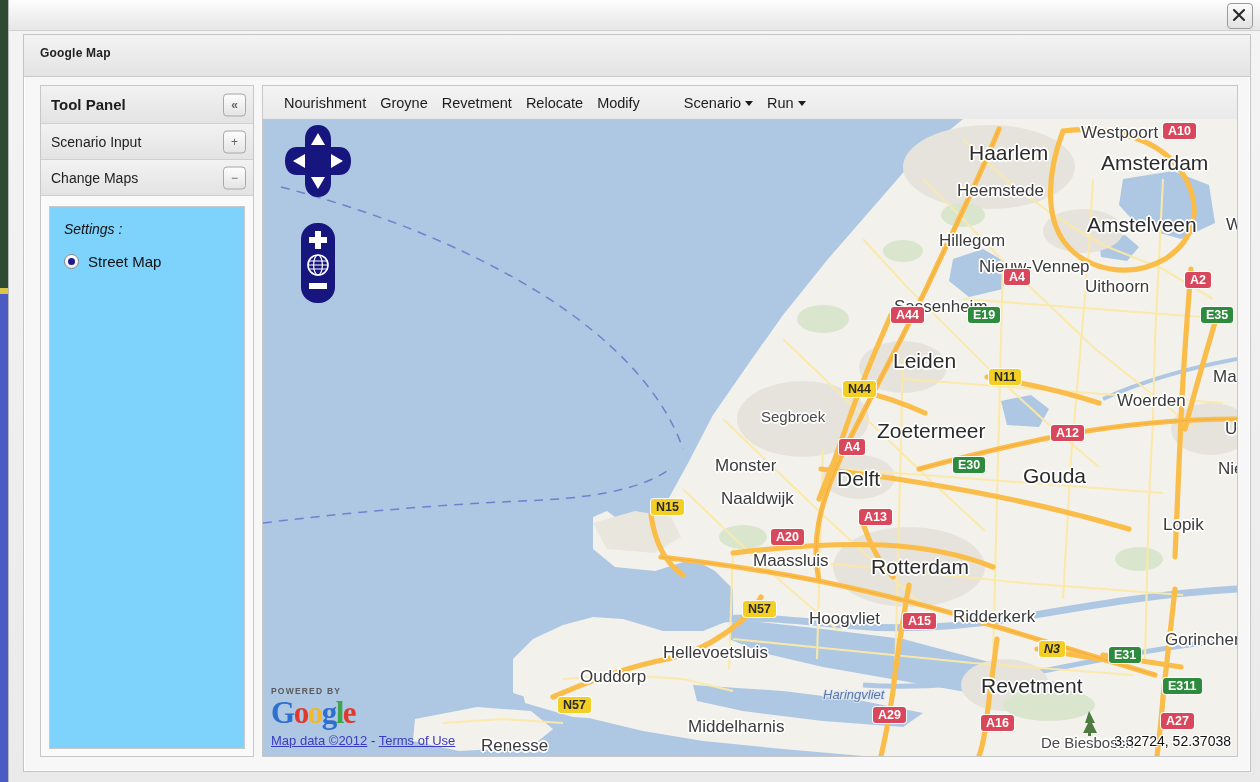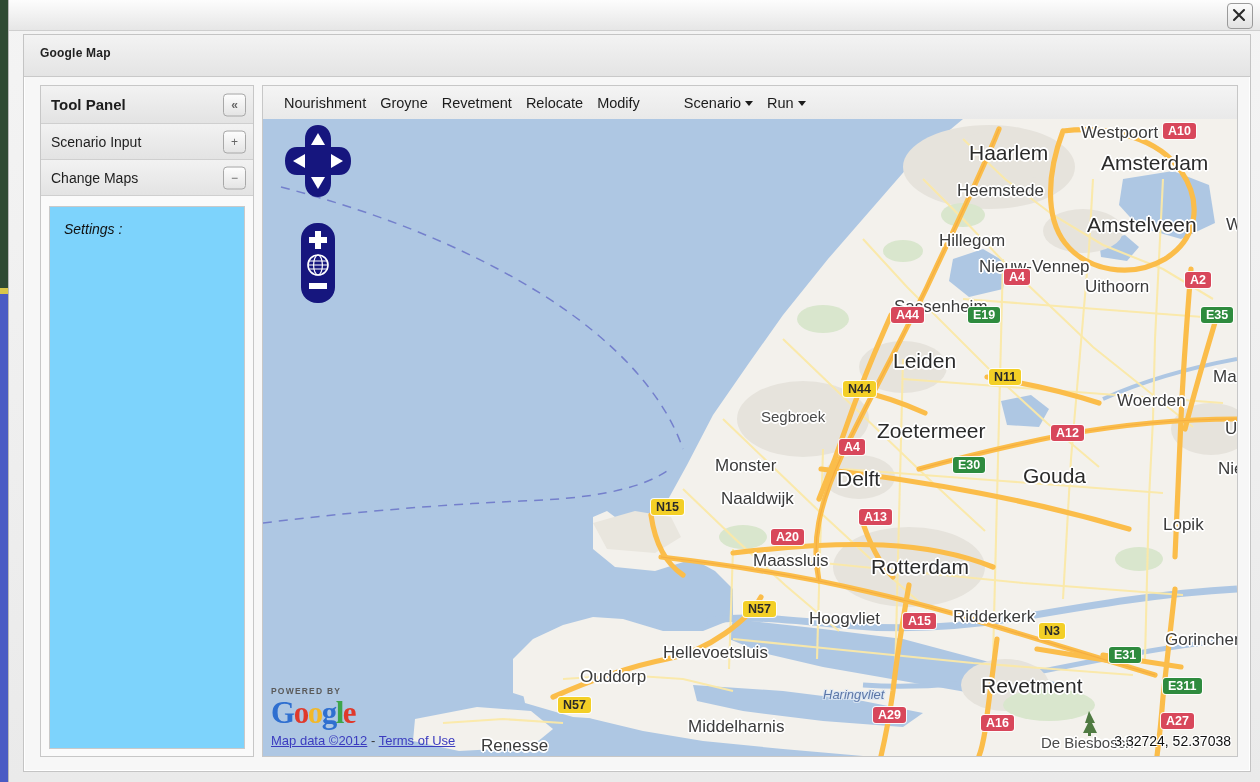--- a/index.html
+++ b/index.html
@@ -191,20 +191,24 @@
       </div>
 
       <div class="accordion-row">
         <span>Change Maps</span>
         <span class="acc-btn">−</span>
       </div>
 
       <div id="settings-body">
         <div id="settings-label">Settings :</div>
 
+        <div class="radio-row">
+          <span class="radio-mark checked"></span>
+          <span class="radio-label">Street Map</span>
+        </div>
 
       </div>
     </div>
 
     <div id="map-region">
 
       <div id="map-toolbar">
         <div class="menu-item" style="margin-left:14px;"><span>Nourishment</span></div>
         <div class="menu-item"><span>Groyne</span></div>
         <div class="menu-item"><span>Revetment</span></div>
@@ -394,21 +398,21 @@
             <div class="shield n" style="left: 580px; top: 262px;">N44</div>
             <div class="shield n" style="left: 726px; top: 250px;">N11</div>
             <div class="shield a" style="left: 576px; top: 320px;">A4</div>
             <div class="shield a" style="left: 788px; top: 306px;">A12</div>
             <div class="shield e" style="left: 690px; top: 338px;">E30</div>
             <div class="shield n" style="left: 388px; top: 380px;">N15</div>
             <div class="shield a" style="left: 508px; top: 410px;">A20</div>
             <div class="shield a" style="left: 596px; top: 390px;">A13</div>
             <div class="shield a" style="left: 640px; top: 494px;">A15</div>
             <div class="shield n" style="left: 480px; top: 482px;">N57</div>
-            <div class="shield n" style="left: 776px; top: 504px;">N3</div>
+            <div class="shield n" style="left: 776px; top: 522px; font-style: italic;">N3</div>
             <div class="shield e" style="left: 846px; top: 528px;">E31</div>
             <div class="shield e" style="left: 900px; top: 559px;">E311</div>
             <div class="shield a" style="left: 610px; top: 588px;">A29</div>
             <div class="shield a" style="left: 718px; top: 596px;">A16</div>
             <div class="shield a" style="left: 898px; top: 594px;">A27</div>
             <div class="shield n" style="left: 295px; top: 578px;">N57</div>
           </div>
 
         <div id="pan-control">
           <svg width="66" height="78" viewBox="0 0 66 78">

